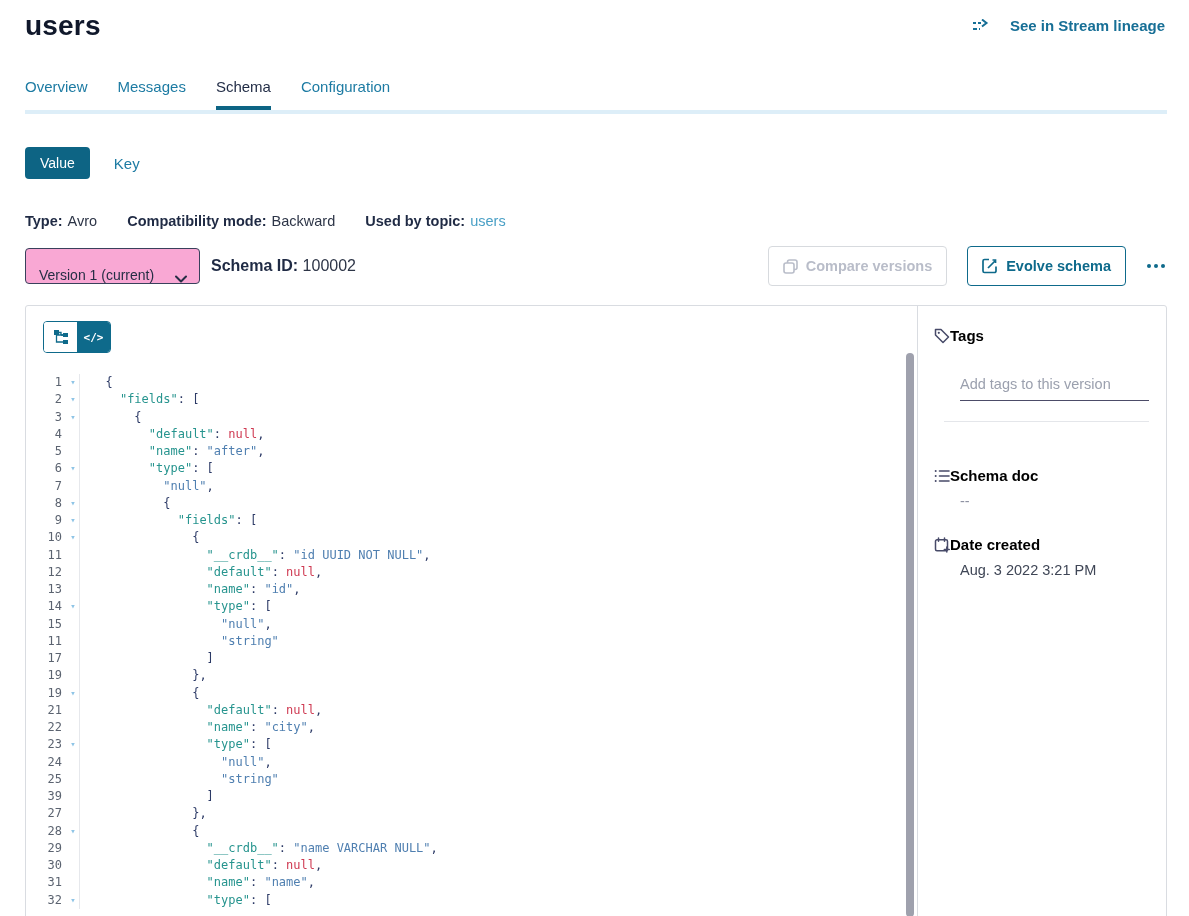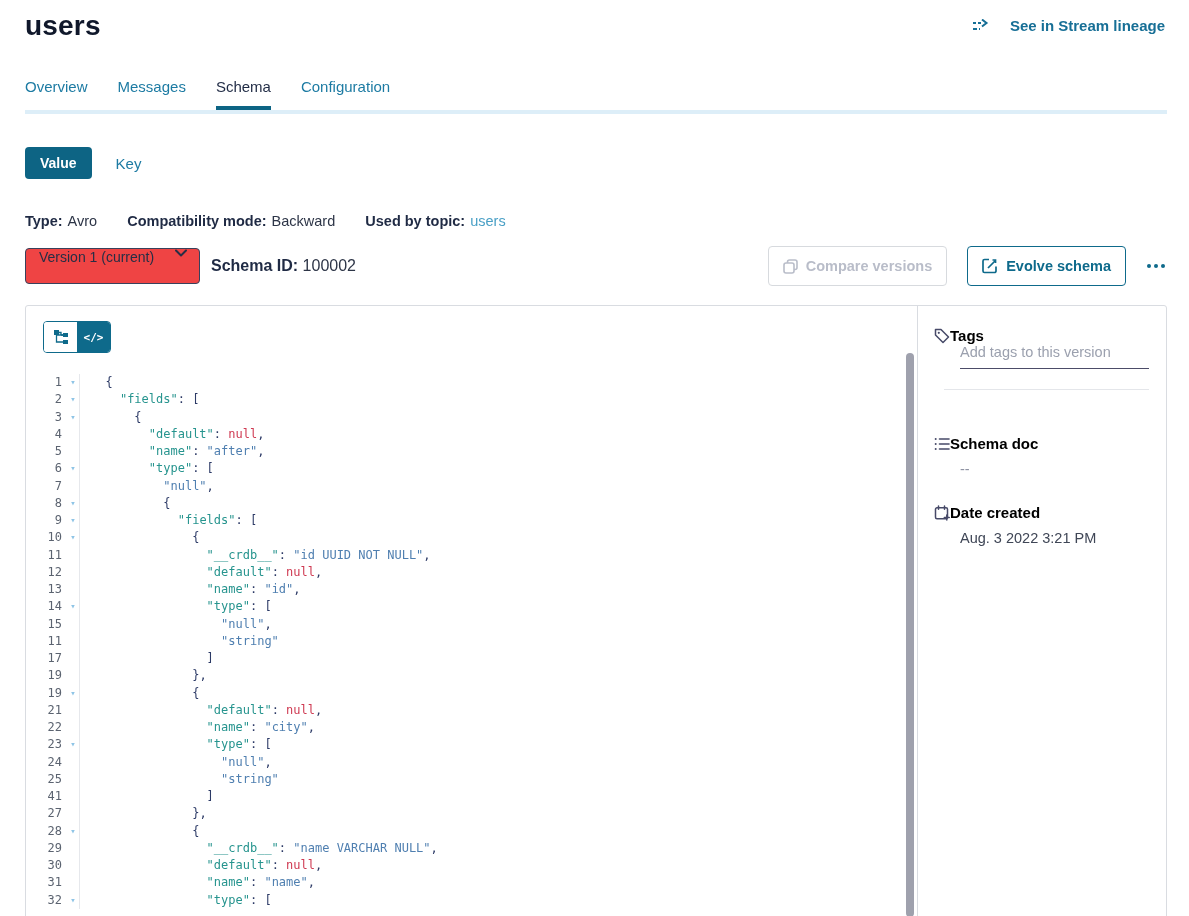--- a/index.html
+++ b/index.html
@@ -18,37 +18,37 @@
   .tabs { display:flex; gap:30px; padding:0 0 0 25px; margin-top:36px; position:relative; }
   .tab { font-size:15px; font-weight:500; color:#1d7ba3; padding-bottom:15px;
     position:relative; cursor:pointer; }
   .tab.active { color:#1f2a44; }
   .tab.active::after { content:""; position:absolute; left:0; right:0; bottom:0;
     height:4px; background:#0d6484; z-index:2; }
   .tab-track { height:4px; background:#ddeef8; margin:0 22px 0 25px; }
 
   
   .vk-row { display:flex; align-items:center; gap:24px; margin:33px 0 0 25px; }
-  .btn-value { background:#0d6484; color:#fff; font-size:14px; font-weight:700;
+  .btn-value { background:#0d6484; color:#fff; font-size:14px; font-weight:400;
     border:none; border-radius:4px; padding:8px 15px; cursor:pointer;
     font-family:"Liberation Sans", sans-serif; }
   .key-link { color:#1d7ba3; font-size:15px; cursor:pointer; }
 
   
   .meta-row { margin:34px 0 0 25px; font-size:14.5px; }
   .meta-row b { color:#1f2a44; font-weight:700; }
   .meta-row .val { color:#2d3547; margin-left:5px; }
   .meta-group { margin-right:26px; }
   .topic-link { color:#4aa0c6; margin-left:5px; cursor:pointer; }
 
   
   .version-bar { display:flex; align-items:center; margin:17px 22px 0 25px; }
-  .version-select { display:flex; align-items:flex-start; justify-content:space-between;
+  .version-select { display:flex; align-items:flex-end; justify-content:space-between;
     width:175px; height:36px; border:1px solid #39415c; border-radius:4px;
-    padding:0 12px 0 13px; font-size:14px; color:#262e45; cursor:pointer; background:#ef4444; }
+    padding:0 12px 0 13px; font-size:14px; color:#262e45; cursor:pointer; background:#f9a8d4; }
   .schema-id { margin-left:11px; font-size:16px; }
   .schema-id b { color:#1f2a44; }
   .right-actions { margin-left:auto; display:flex; align-items:center; }
   .btn { display:flex; align-items:center; gap:8px; height:40px; padding:0 14px;
     border-radius:4px; background:#fff; font-size:14.5px; font-weight:600;
     font-family:"Liberation Sans", sans-serif; cursor:pointer; }
   .btn-compare { border:1px solid #d7dade; color:#b9bdc9; cursor:default; }
   .btn-evolve { border:1px solid #0e6a8b; color:#0e6a8b; margin-left:20px; }
   .more-btn { display:flex; gap:3px; margin-left:19px; padding:6px 2px; cursor:pointer; }
   .more-btn i { width:4px; height:4px; border-radius:50%; background:#0e6a8b; }
@@ -80,21 +80,21 @@
   .scrollbar-thumb { position:absolute; right:3px; top:47px; width:8px; height:564px;
     border-radius:4px; background:#9fa1ad; }
 
   
   .side { flex:1; padding:21px 17px 0 16px; }
   .side-heading { display:flex; align-items:center; font-size:15px;
     font-weight:700; color:#000000; }
   .side-heading .ic { width:16px; height:16px; flex:none; color:#474a68; }
   .side-val { margin:9px 0 0 26px; font-size:14.5px; color:#3f4656; }
   .side-val.dim { color:#8f93a3; }
-  .tags-input { display:block; margin:0 0 0 26px; width:189px; border:none;
+  .tags-input { display:block; margin:32px 0 0 26px; width:189px; border:none;
     border-bottom:1px solid #4c4c68; padding:0 0 8px 0; font-size:14.5px;
     font-family:"Liberation Sans", sans-serif; color:#2d3547; outline:none; background:transparent; }
   .tags-input::placeholder { color:#9ba0ae; }
   .side-divider { border:none; border-top:1px solid #e4e6ea; margin:20px 0 0 10px; }
   .section-gap-1 { margin-top:45px; }
   .section-gap-2 { margin-top:27px; }
   svg { display:block; }
 </style>
 </head>
 <body>
@@ -319,21 +319,21 @@
             <span class="ln">24</span>
             <span class="fold"></span>
             <span class="code">                  <span class="tk-s">"null"</span><span class="tk-p">,</span></span>
           </div>
           <div class="code-line">
             <span class="ln">25</span>
             <span class="fold"></span>
             <span class="code">                  <span class="tk-s">"string"</span></span>
           </div>
           <div class="code-line">
-            <span class="ln">41</span>
+            <span class="ln">39</span>
             <span class="fold"></span>
             <span class="code">                <span class="tk-p">]</span></span>
           </div>
           <div class="code-line">
             <span class="ln">27</span>
             <span class="fold"></span>
             <span class="code">              <span class="tk-p">},</span></span>
           </div>
           <div class="code-line">
             <span class="ln">28</span>

